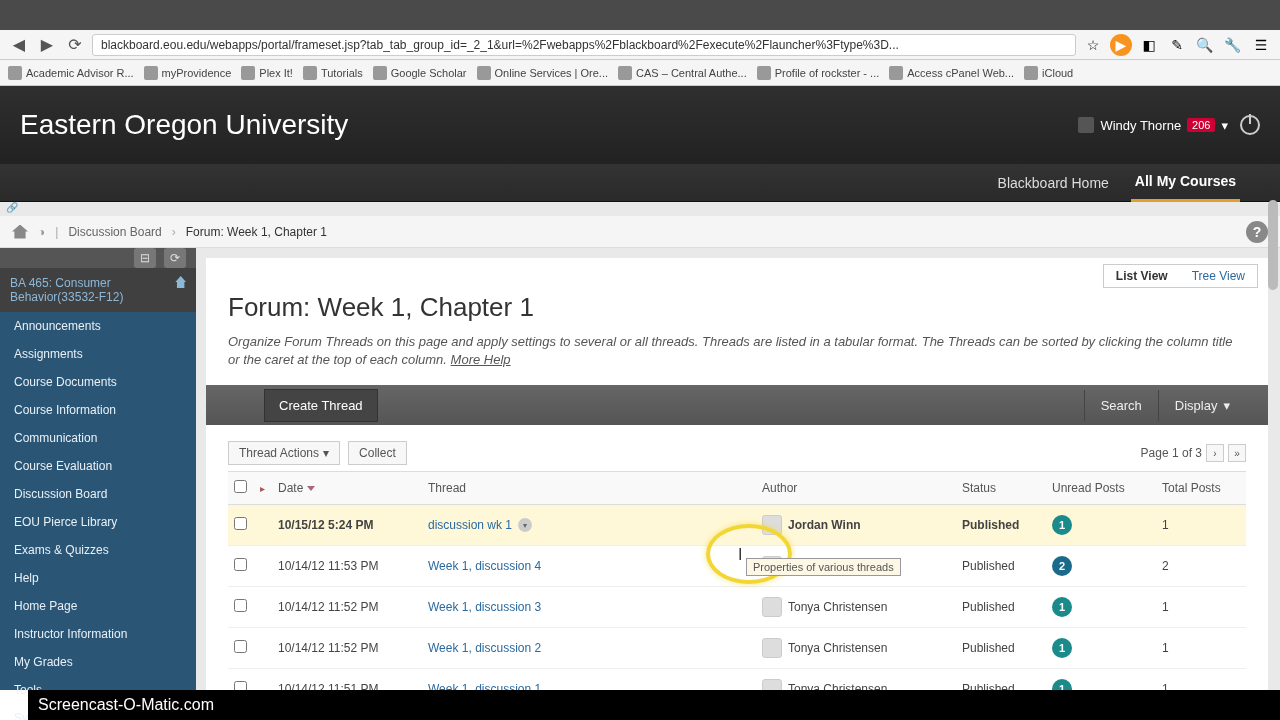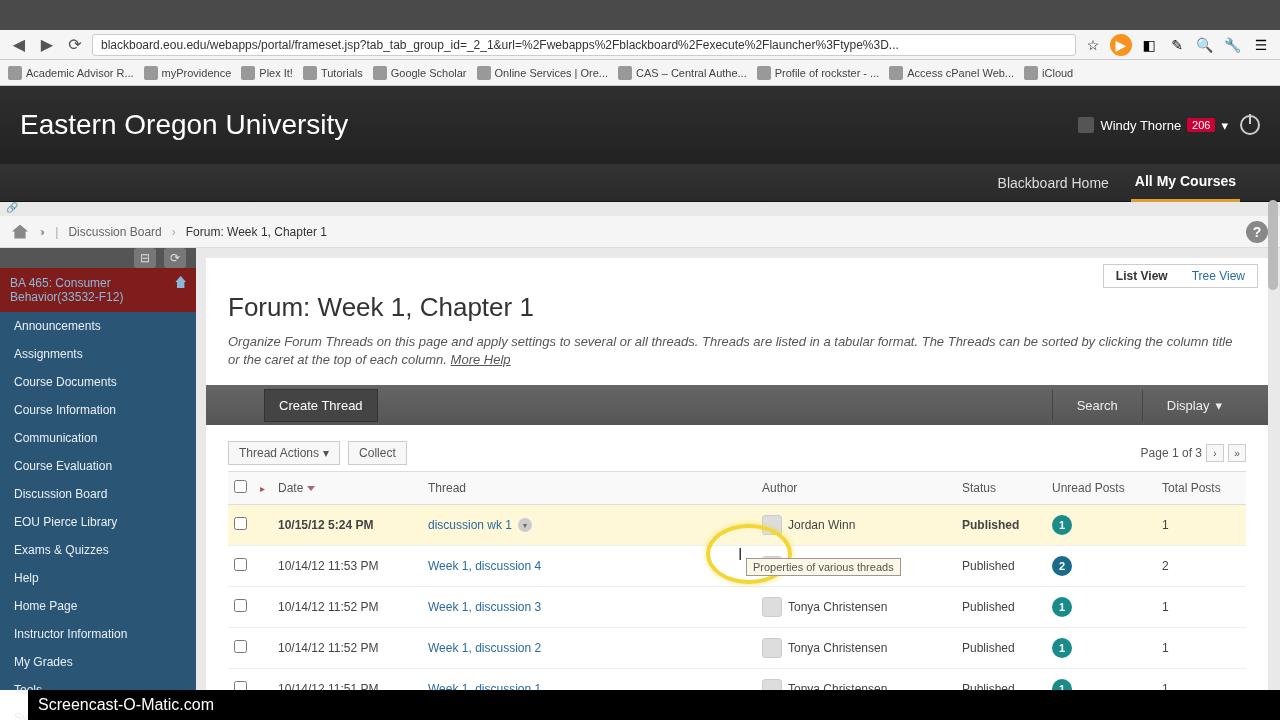--- a/index.html
+++ b/index.html
@@ -41,40 +41,40 @@
 .bc-link { color: #666; cursor:pointer;}
 .help-circle { margin-left:auto; width:22px; height:22px; border-radius:50%; background:#888; color:#fff; display:flex; align-items:center; justify-content:center; font-size:14px; font-weight:bold; cursor:pointer;}
 
 
 .main-wrap { display: flex; height: calc(720px - 30px - 30px - 26px - 78px - 38px - 14px - 32px - 30px); background: #e9e9e9; }
 
 
 .sidebar { width: 196px; background: #2a5575; color: #cde; font-size: 12px; display:flex; flex-direction:column; }
 .sidebar-tools { height: 30px; background: #555; display: flex; justify-content: flex-end; align-items: center; gap: 8px; padding: 0 10px; }
 .sb-tool { width: 22px; height: 20px; background: #777; border-radius: 3px; display:flex; align-items:center; justify-content:center; color:#ddd; font-size:12px; cursor:pointer;}
-.course-title-row { background: #7f1d1d; padding: 8px 10px; display:flex; justify-content:space-between; align-items:flex-start;}
+.course-title-row { background: #404040; padding: 8px 10px; display:flex; justify-content:space-between; align-items:flex-start;}
 .course-title { color: #8cb8d8; font-size: 12px; }
 .sb-home { width:14px; height:12px; background:#8cb8d8; clip-path: polygon(50% 0, 100% 50%, 85% 50%, 85% 100%, 15% 100%, 15% 50%, 0 50%);}
 .sb-menu { list-style: none; }
 .sb-menu li { padding: 7px 14px; cursor: pointer; color: #e8f0f6; }
 
 
 .content { flex: 1; padding: 18px 22px 0 22px; background: #fff; margin: 10px 12px 0 10px; position: relative; overflow:hidden;}
 .view-toggle { position: absolute; top: 6px; right: 10px; display: flex; border: 1px solid #ccc; font-size: 12px; }
 .vt-btn { padding: 4px 12px; cursor: pointer; color: #2a6aa0; }
 .vt-btn.active { background: #fff; color: #333; font-weight: bold; }
 
 .forum-title { font-size: 26px; font-weight: 400; color: #333; margin-top: 16px; }
 .forum-desc { font-size: 13px; color: #555; font-style: italic; margin-top: 10px; line-height: 1.4; }
 .more-help { text-decoration: underline; cursor: pointer; }
 
 .action-bar { height: 40px; background: linear-gradient(#666,#555); margin: 16px -22px 0 -22px; display: flex; align-items: center; padding: 0 22px; }
 .create-btn { background: #444; color: #fff; padding: 8px 14px; font-size: 13px; border:1px solid #333; cursor: pointer; margin-left: 36px; }
 .ab-right { margin-left: auto; display: flex; align-items: center; gap: 0; }
-.ab-link { color: #eee; padding: 8px 24px; font-size: 13px; border-left:1px solid #444; cursor:pointer;}
+.ab-link { color: #eee; padding: 8px 16px; font-size: 13px; border-left:1px solid #444; cursor:pointer;}
 .ab-disp { display:flex; align-items:flex-start; gap:6px;}
 
 .table-controls { display: flex; align-items: center; padding: 16px 0 6px 0; gap: 8px; }
 .tc-btn { border: 1px solid #ccc; background: #f7f7f7; padding: 4px 10px; font-size: 12px; color: #555; cursor:pointer; display:flex; align-items:center; gap:4px;}
 .pager { margin-left: auto; font-size: 12px; color: #555; display:flex; align-items:center; gap:4px;}
 .pg-btn { border:1px solid #ccc; width:18px; height:18px; display:flex; align-items:center; justify-content:center; font-size:10px; cursor:pointer; background:#f7f7f7;}
 
 
 .thread-table { width: 100%; border-collapse: collapse; font-size: 12px; }
 .thread-table th { text-align: left; padding: 8px 6px; border-top: 1px solid #ddd; border-bottom: 1px solid #ddd; color: #555; font-weight: normal; background:#f9f9f9;}
@@ -282,21 +282,21 @@
       </thead>
       <tbody id="thread-body">
           <tr class="highlight">
             <td><input type="checkbox" style=""></td>
             <td></td>
             <td style="font-weight:bold;">10/15/12 5:24 PM</td>
             <td><span class="thread-link">discussion wk 1 <span class="thread-caret">▾</span></span></td>
             <td>
               <div class="author-cell">
                 <span class="avatar"></span>
-                <span style="font-weight:normal;">Jordan Winn</span>
+                <span style="font-weight:bold;">Jordan Winn</span>
               </div>
             </td>
             <td style="font-weight:bold;">Published</td>
             <td>
               <span class="badge teal">1</span>
             </td>
             <td>1</td>
           </tr>
           <tr>
             <td><input type="checkbox" style=""></td>

